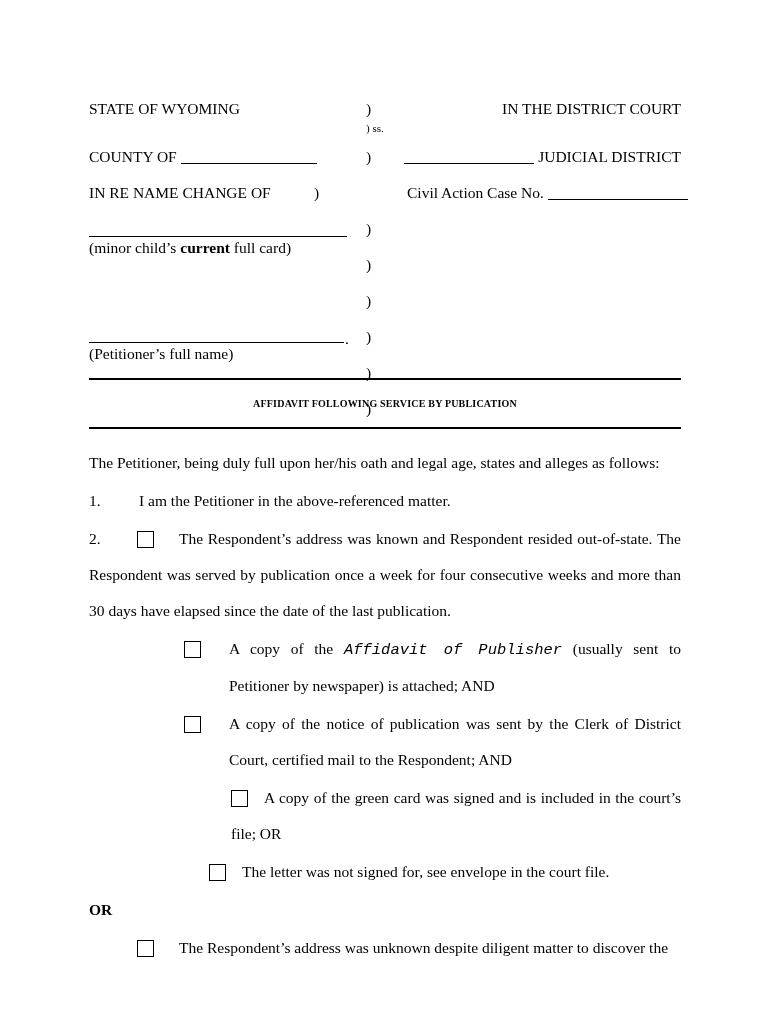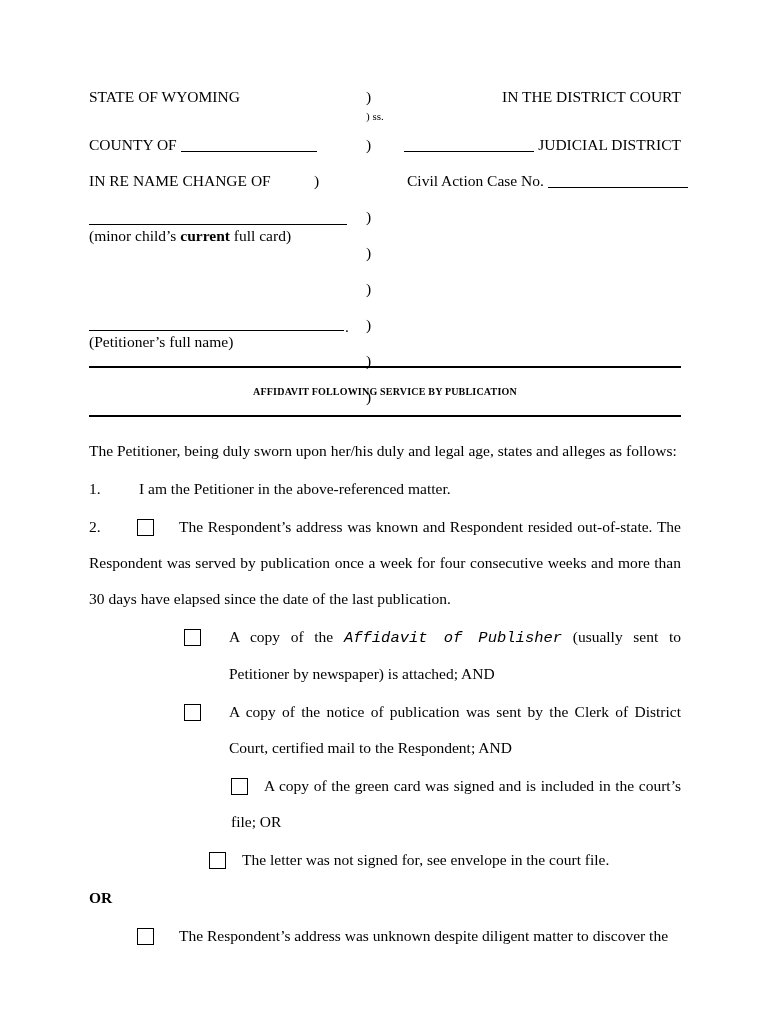--- a/index.html
+++ b/index.html
@@ -10,21 +10,21 @@
   body {
     width: 770px;
     height: 1024px;
     font-family: "Liberation Serif", serif;
     color: #000000;
     position: relative;
     overflow: hidden;
   }
   .page {
     position: absolute;
-    left: 0; top: 0;
+    left: 0; top: 12px;
     width: 770px;
     height: 726px;
     background: #ffffff;
   }
   .content {
     position: absolute;
     left: 89px;
     top: 88px;
     width: 592px;
   }
@@ -227,21 +227,21 @@
     <div style="margin-top:10px;">
       <hr class="hr-thick">
     </div>
     <div style="height:18px;"></div>
     <div class="doc-title">AFFIDAVIT FOLLOWING SERVICE BY PUBLICATION</div>
     <div style="height:18px;"></div>
     <hr class="hr-thick">
 
     <div style="height:16px;"></div>
 
-    <div class="body-text">The Petitioner, being duly sworn upon her/his duly and legal age, states and alleges as follows:</div>
+    <div class="body-text">The Petitioner, being duly full upon her/his oath and legal age, states and alleges as follows:</div>
 
     <div class="para" style="margin-top:2px;">
       <span class="num">1.</span>
       <span style="display:inline-block; margin-left:50px;">I am the Petitioner in the above-referenced matter.</span>
     </div>
 
     <div class="para" style="margin-top:2px;">
       <span class="num">2.</span>
       <span class="cb" style="position:absolute; left:48px; top:10px;"></span>
       <span style="display:block; text-indent:90px;">The Respondent’s address was known and Respondent resided out-of-state.  The Respondent was served by publication once a week for four consecutive weeks and more than 30 days have elapsed since the date of the last publication.</span>

